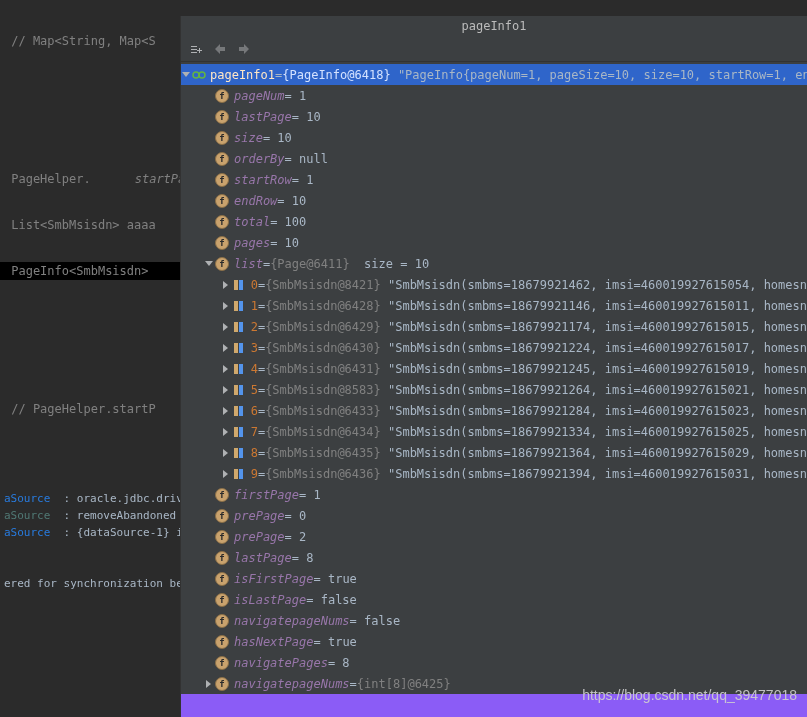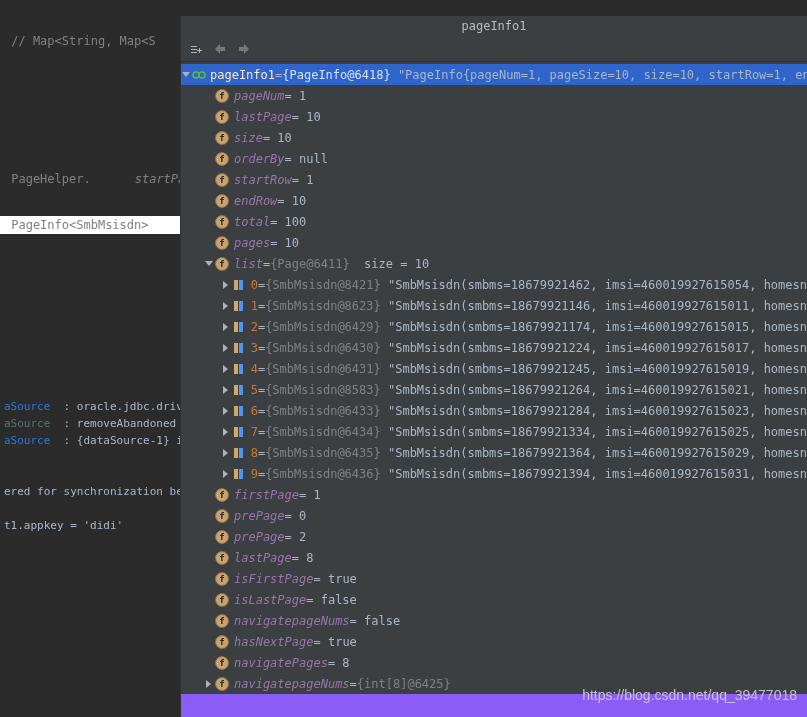--- a/index.html
+++ b/index.html
@@ -24,21 +24,21 @@
   .code-area {
     padding: 4px 0;
     white-space: pre;
     color: #808080;
     font-size: 12px;
   }
   .code-line {
     padding: 2px 4px;
     white-space: pre;
   }
-  .highlight-line { background: #ffffff; }
+  .highlight-line { background: #000000; }
   .method { font-style: italic; margin-left: 44px; }
   .comment { color: #808080; }
   .console {
     font-size: 11px;
     color: #a9b7c6;
     padding: 2px 4px;
     white-space: pre;
   }
   .console .src { color: #287bde; }
   .console .src2 { color: #507874; }
@@ -145,34 +145,35 @@
 </style>
 </head>
 <body>
 
 <div class="left-panel">
   <div class="code-area">
     <div class="code-line comment"> // Map&lt;String, Map&lt;S</div>
     <div class="code-line">&nbsp;</div>
     <div class="code-line">&nbsp;</div>
     <div class="code-line"> PageHelper.<span class="method">startPag</span></div>
+    <div class="code-line"> List&lt;SmbMsisdn&gt; aaaa</div>
     <div class="code-line highlight-line"> PageInfo&lt;SmbMsisdn&gt;</div>
     <div class="code-line">&nbsp;</div>
     <div class="code-line">&nbsp;</div>
+    <div class="code-line comment"> // PageHelper.startP</div>
   </div>
   <div style="height:40px"></div>
   <div id="console">
       <div class="console"><span class="src">aSource</span>  : oracle.jdbc.driver</div>
       <div class="console"><span class="src2">aSource</span>  : removeAbandoned is</div>
       <div class="console"><span class="src">aSource</span>  : {dataSource-1} ini</div>
       <div class="console">&nbsp;</div>
       <div class="console">&nbsp;</div>
       <div class="console">ered for synchronization becau</div>
       <div class="console">&nbsp;</div>
-      <div class="console">t1.appkey = 'didi'</div>
       <div class="console">&nbsp;</div>
       <div class="console">&nbsp;</div>
       <div class="console">&nbsp;</div>
     </div>
 </div>
 
 <div class="right-panel">
   <div class="title-bar">pageInfo1</div>
   <div class="toolbar">
     <span class="toolbar-icon"><svg viewBox="0 0 14 14">
@@ -306,21 +307,21 @@
             <svg width="9" height="9" viewBox="0 0 9 9">
               <path d="M2 1l5 4-5 4z" fill="#afb1b3"></path>
             </svg>
           </span>
           <span class="obj-icon">
             <span class="obj-bar"></span>
             <span class="obj-bar" style="background:#5394ec"></span>
           </span>
           <span class="orange">1</span>
           <span class="white"> = </span>
-          <span class="gray">{SmbMsisdn@8623}</span>
+          <span class="gray">{SmbMsisdn@6428}</span>
           <span>&nbsp;</span>
           <span class="white">"SmbMsisdn(smbms=18679921146, imsi=460019927615011, homesn</span>
         </div>
         <div class="tree-row">
           <span class="indent" style="width:40px"></span>
           <span class="expander">
             <svg width="9" height="9" viewBox="0 0 9 9">
               <path d="M2 1l5 4-5 4z" fill="#afb1b3"></path>
             </svg>
           </span>

